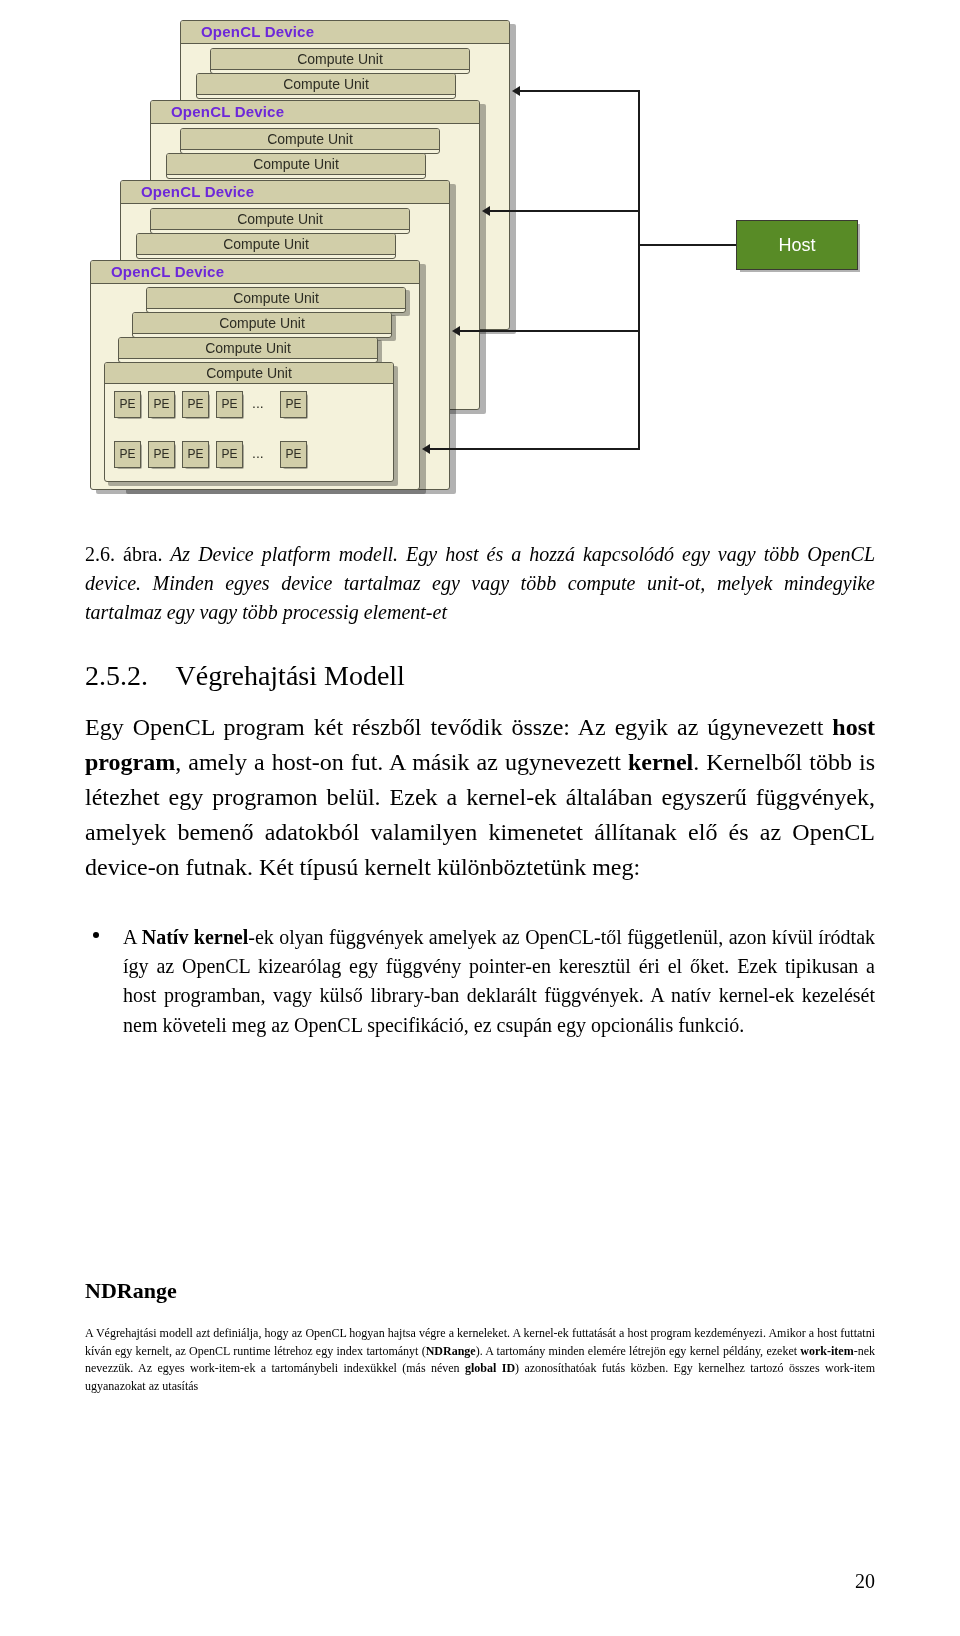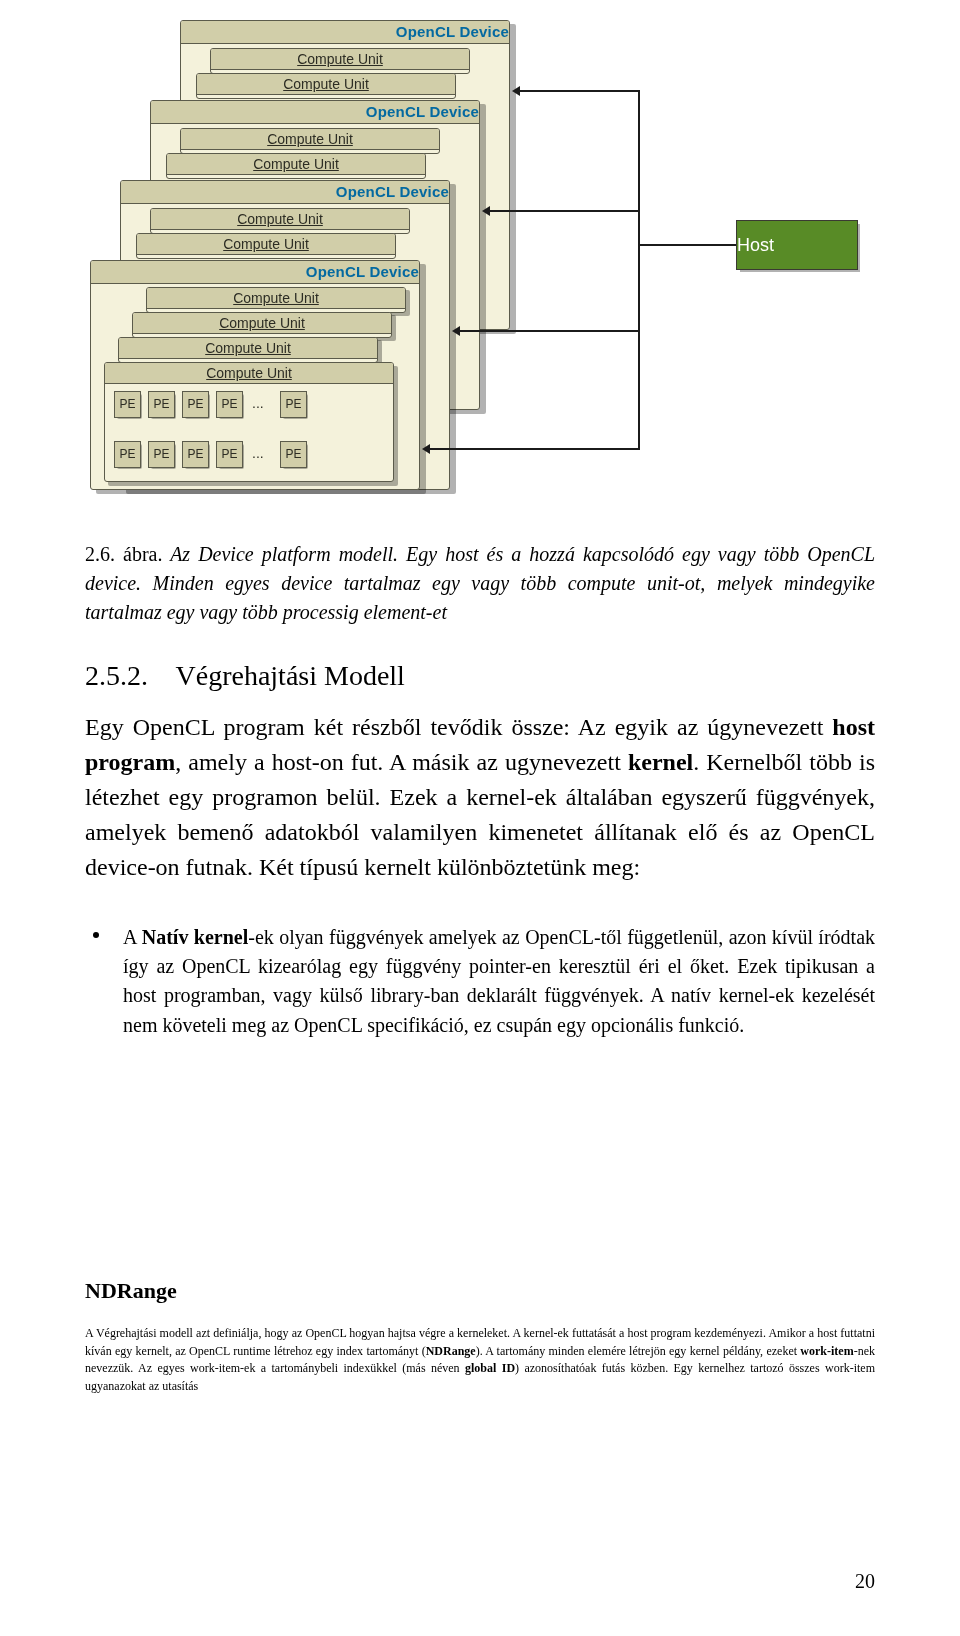--- a/index.html
+++ b/index.html
@@ -35,64 +35,64 @@
     border-radius: 3px;
     box-sizing: border-box;
   }
   .titlebar {
     position: absolute;
     top: 0; left: 0; right: 0;
     height: 22px;
     background: #d1cea9;
     border-bottom: 1.6px solid #5b5b4b;
     border-radius: 2px 2px 0 0;
-    text-align: right;
+    text-align: left;
     font: 600 15px/22px Arial, Helvetica, sans-serif;
-    color: #0369a1;
+    color: #6d28d9;
     letter-spacing: .2px;
+    padding-left: 20px;
   }
   .subbox {
     position: absolute;
     background: #f4f2db;
     border: 1.6px solid #5b5b4b;
     border-radius: 3px;
     box-sizing: border-box;
   }
   .subtitle {
     position: absolute;
     top: 0; left: 0; right: 0;
     height: 20px;
     background: #d1cea9;
     border-bottom: 1.6px solid #5b5b4b;
     border-radius: 2px 2px 0 0;
     text-align: center;
     font: 400 14px/20px Arial, Helvetica, sans-serif;
     color: #2d2d24;
-    text-decoration: underline;
   }
   .pe {
     position: absolute;
     width: 25px; height: 25px;
     background: #d1cea9;
     border: 1.5px solid #5b5b4b;
     text-align: center;
     font: 400 12px/25px Arial, Helvetica, sans-serif;
     color: #2d2d24;
   }
   .dots {
     position: absolute;
     font: 400 14px/25px Arial, Helvetica, sans-serif;
     color: #2d2d24;
   }
   .host {
     position: absolute;
     width: 120px; height: 48px;
     background: #588b26;
     border: 1.6px solid #3a3a32;
-    text-align: left;
+    text-align: center;
     font: 400 18px/48px Arial, Helvetica, sans-serif;
     color: #fff;
   }
   .host-shadow {
     position: absolute;
     width: 120px; height: 48px;
     background: rgba(0,0,0,.3);
   }
   .conn { position: absolute; background: #1b1b1b; }
   .arrowL {

